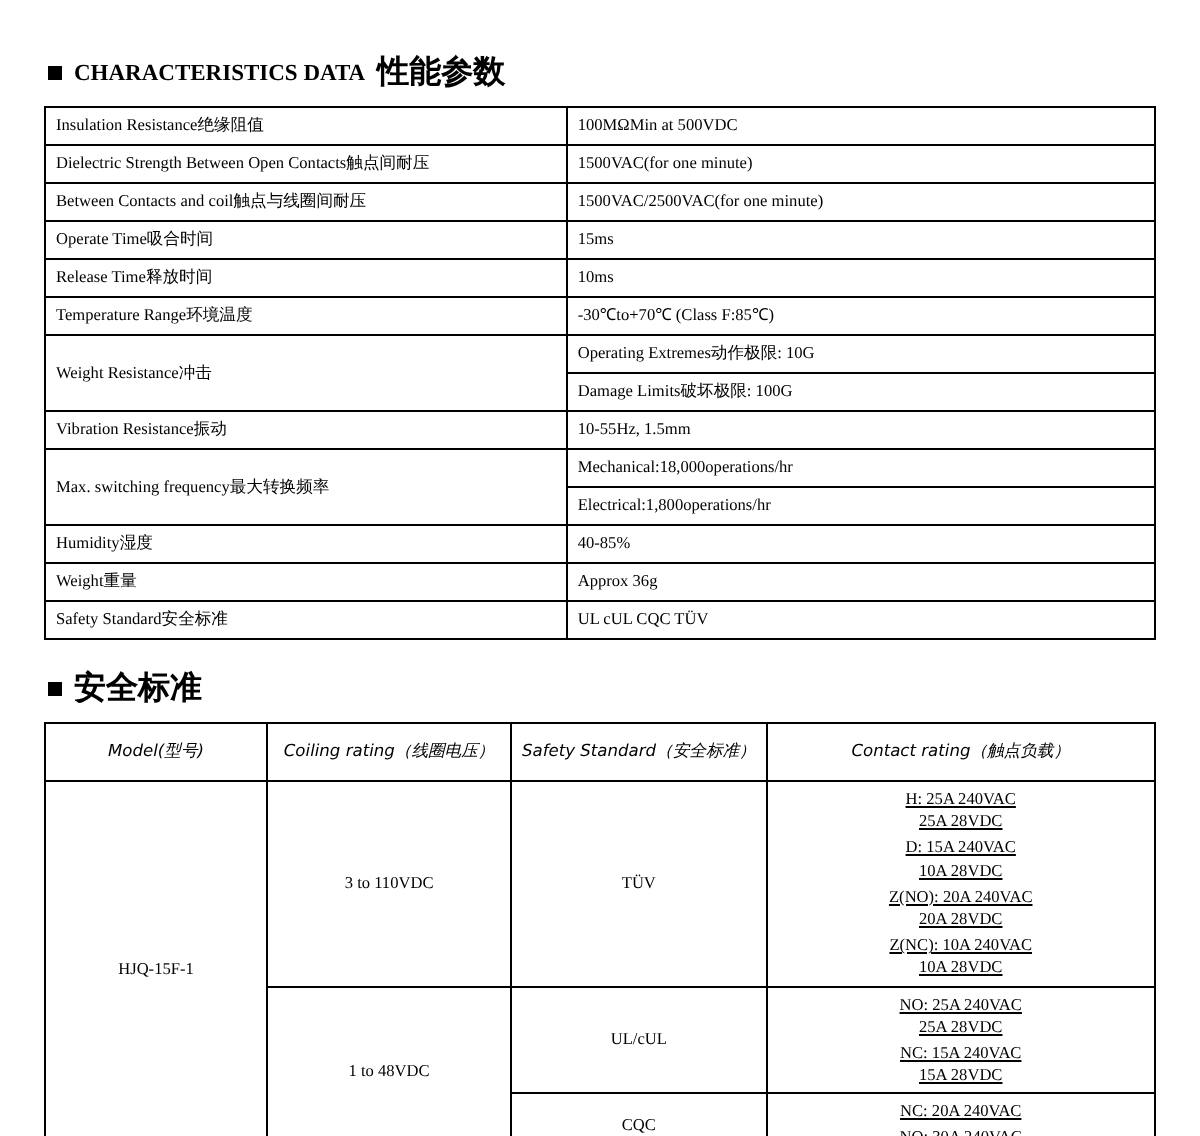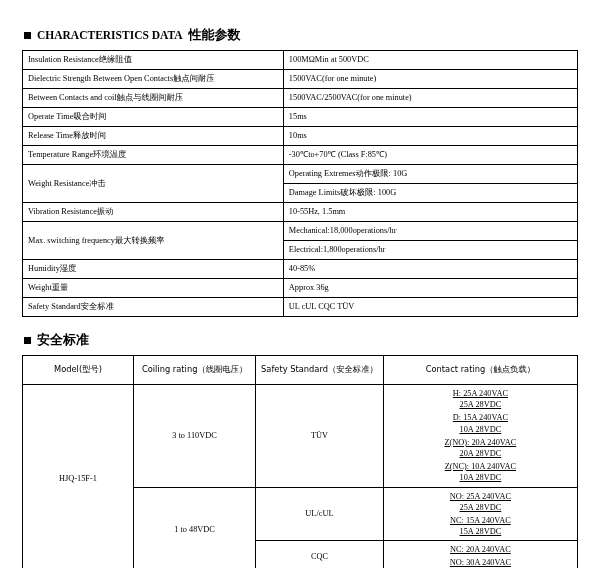--- a/index.html
+++ b/index.html
@@ -35,21 +35,21 @@
     height: 7px;
     background: #000;
     display: inline-block;
     flex: 0 0 auto;
   }
   .section-head .txt-en {
     font-size: 11.5px;
     font-weight: bold;
   }
   .section-head .txt-cn {
-    font-size: 13px;
+    font-size: 16px;
     font-weight: bold;
     font-family: "DejaVu Sans", sans-serif;
   }
   table {
     border-collapse: collapse;
     width: 100%;
     table-layout: fixed;
   }
   table.chars {
     border: 1px solid #000;
@@ -79,20 +79,21 @@
     border: 1px solid #000;
     font-size: 8.3px;
     padding: 3px 4px;
     text-align: center;
     vertical-align: middle;
     line-height: 1.35;
   }
   table.std th {
     font-weight: normal;
     height: 22px;
+    font-style: italic;
   }
   .rating-line {
     white-space: nowrap;
   }
   .rating-block {
     margin-bottom: 2px;
     text-decoration: underline;
   }
   .rating-block:last-child {
     margin-bottom: 0;

